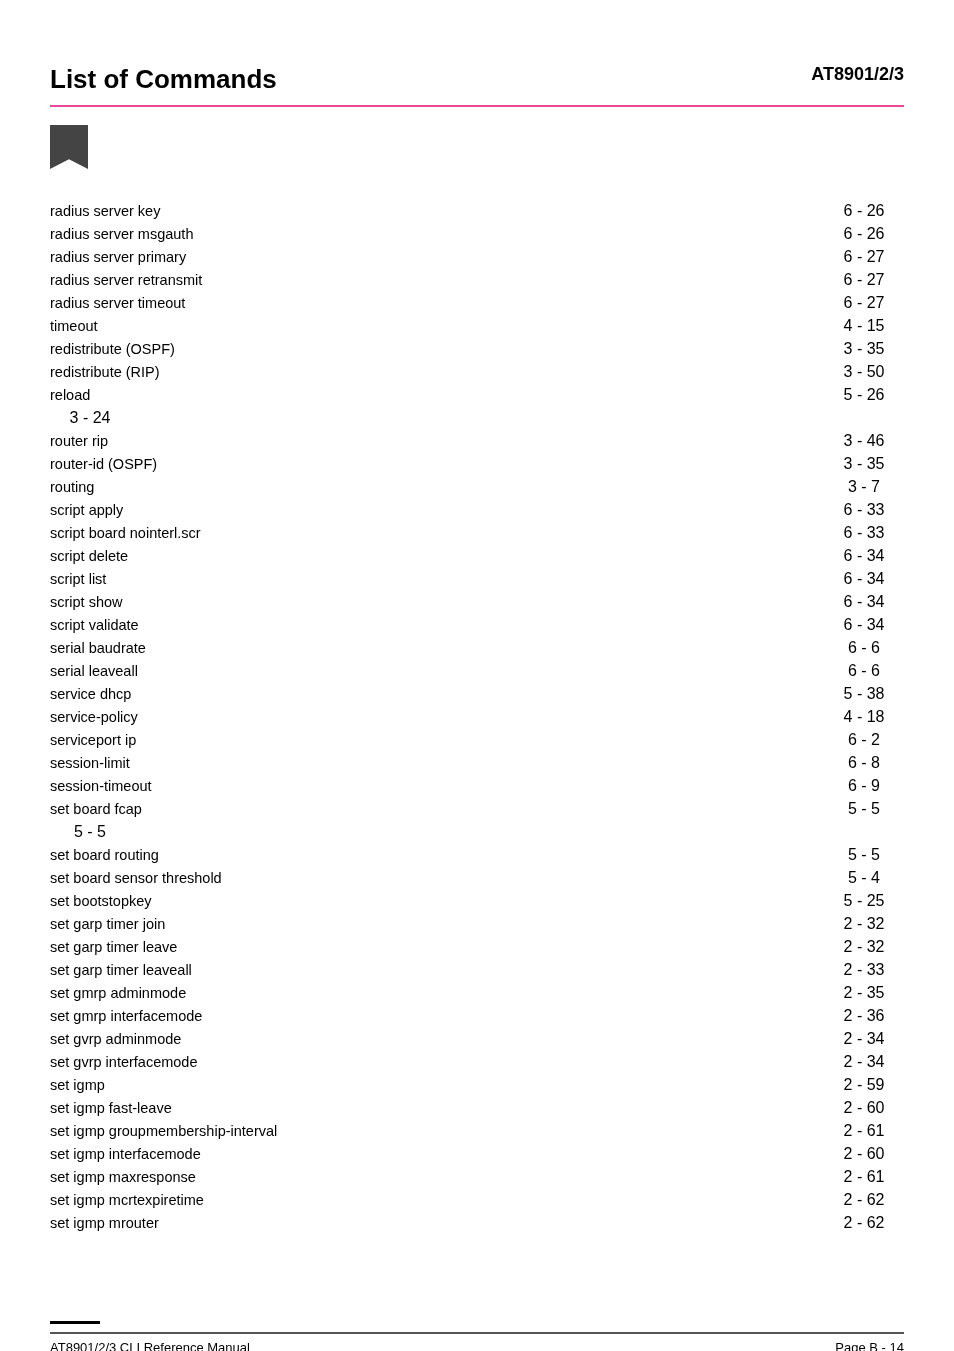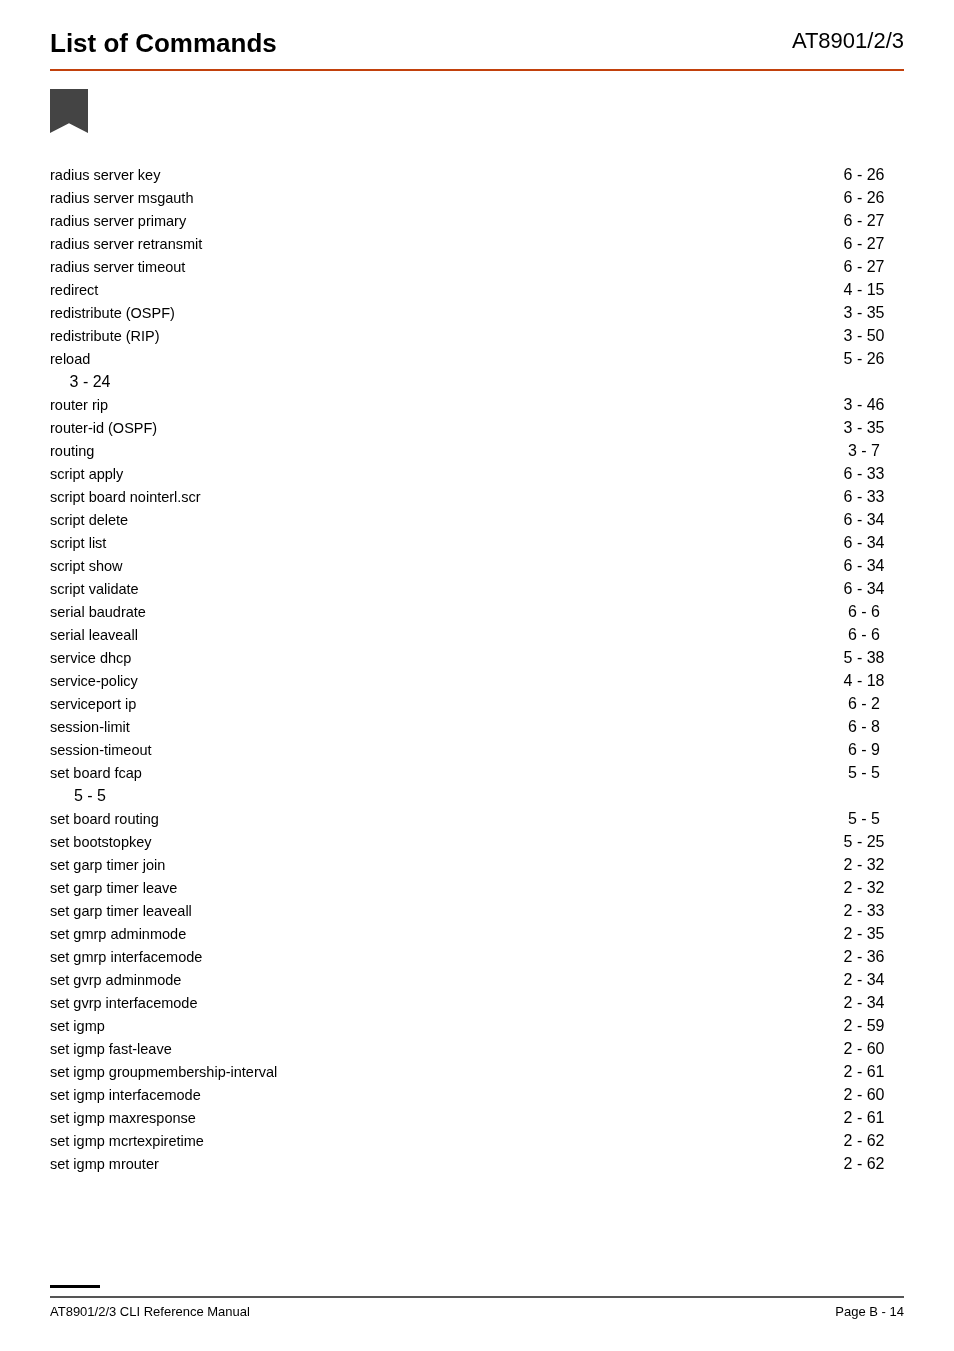--- a/index.html
+++ b/index.html
@@ -19,32 +19,33 @@
       padding: 0 50px;
       position: relative;
     }
 
     
     .header {
       display: flex;
       justify-content: space-between;
       align-items: flex-start;
       padding: 28px 0 10px 0;
-      border-bottom: 2px solid #c2410c;
+      border-bottom: 2px solid #ec4899;
+      margin-top: 36px;
     }
 
     .header-title {
       font-size: 26px;
       font-weight: bold;
       color: #000;
     }
 
     .header-model {
-      font-size: 22px;
-      font-weight: normal;
+      font-size: 18px;
+      font-weight: bold;
       color: #000;
     }
 
     
     .logo-mark {
       width: 38px;
       height: 44px;
       background: #444;
       clip-path: polygon(0 0, 100% 0, 100% 100%, 50% 78%, 0 100%);
       margin: 18px 0 10px 0;
@@ -134,21 +135,21 @@
         </div>
         <div class="command-row">
           <span class="command-name">radius server retransmit</span>
           <span class="command-page">6 - 27</span>
         </div>
         <div class="command-row">
           <span class="command-name">radius server timeout</span>
           <span class="command-page">6 - 27</span>
         </div>
         <div class="command-row">
-          <span class="command-name">redirect</span>
+          <span class="command-name">timeout</span>
           <span class="command-page">4 - 15</span>
         </div>
         <div class="command-row">
           <span class="command-name">redistribute (OSPF)</span>
           <span class="command-page">3 - 35</span>
         </div>
         <div class="command-row">
           <span class="command-name">redistribute (RIP)</span>
           <span class="command-page">3 - 50</span>
         </div>
@@ -226,20 +227,24 @@
         <div class="command-row">
           <span class="command-name">set board fcap</span>
           <span class="command-page">5 - 5</span>
         </div>
         <div class="command-row">
           <span class="command-page">5 - 5</span>
         </div>
         <div class="command-row">
           <span class="command-name">set board routing</span>
           <span class="command-page">5 - 5</span>
+        </div>
+        <div class="command-row">
+          <span class="command-name">set board sensor threshold</span>
+          <span class="command-page">5 - 4</span>
         </div>
         <div class="command-row">
           <span class="command-name">set bootstopkey</span>
           <span class="command-page">5 - 25</span>
         </div>
         <div class="command-row">
           <span class="command-name">set garp timer join</span>
           <span class="command-page">2 - 32</span>
         </div>
         <div class="command-row">

